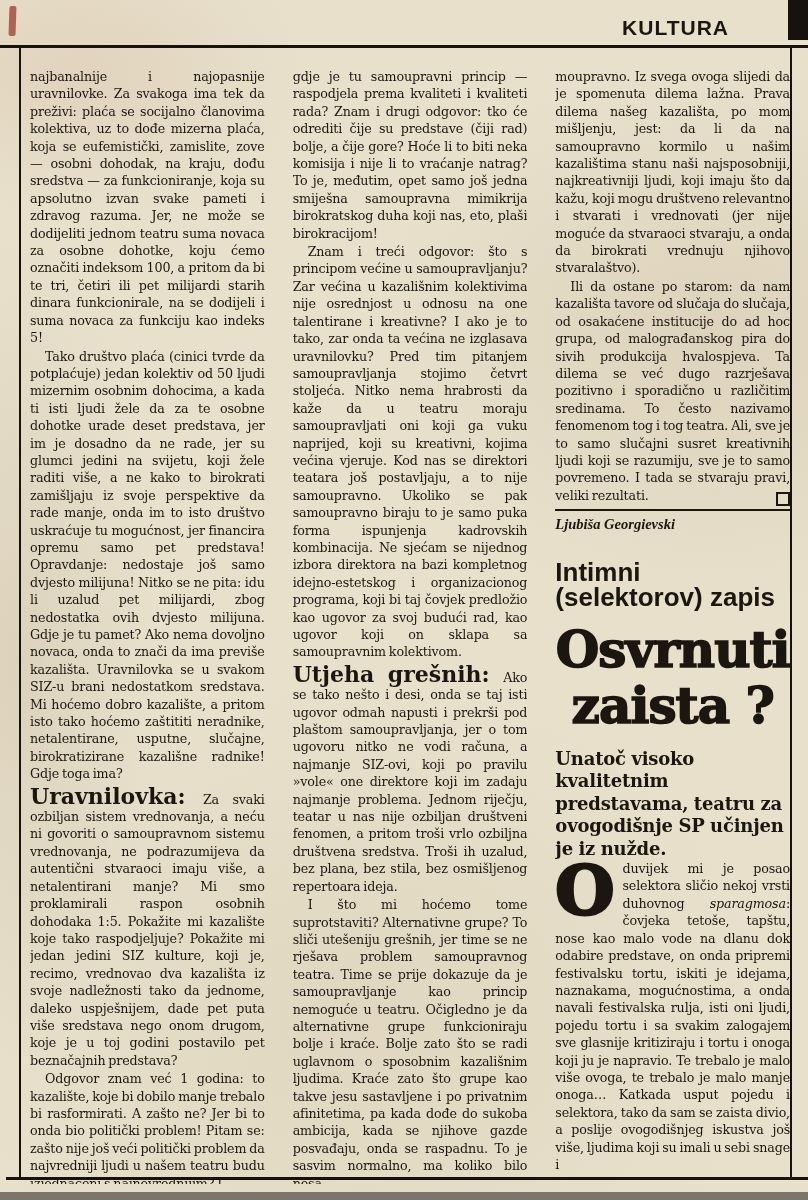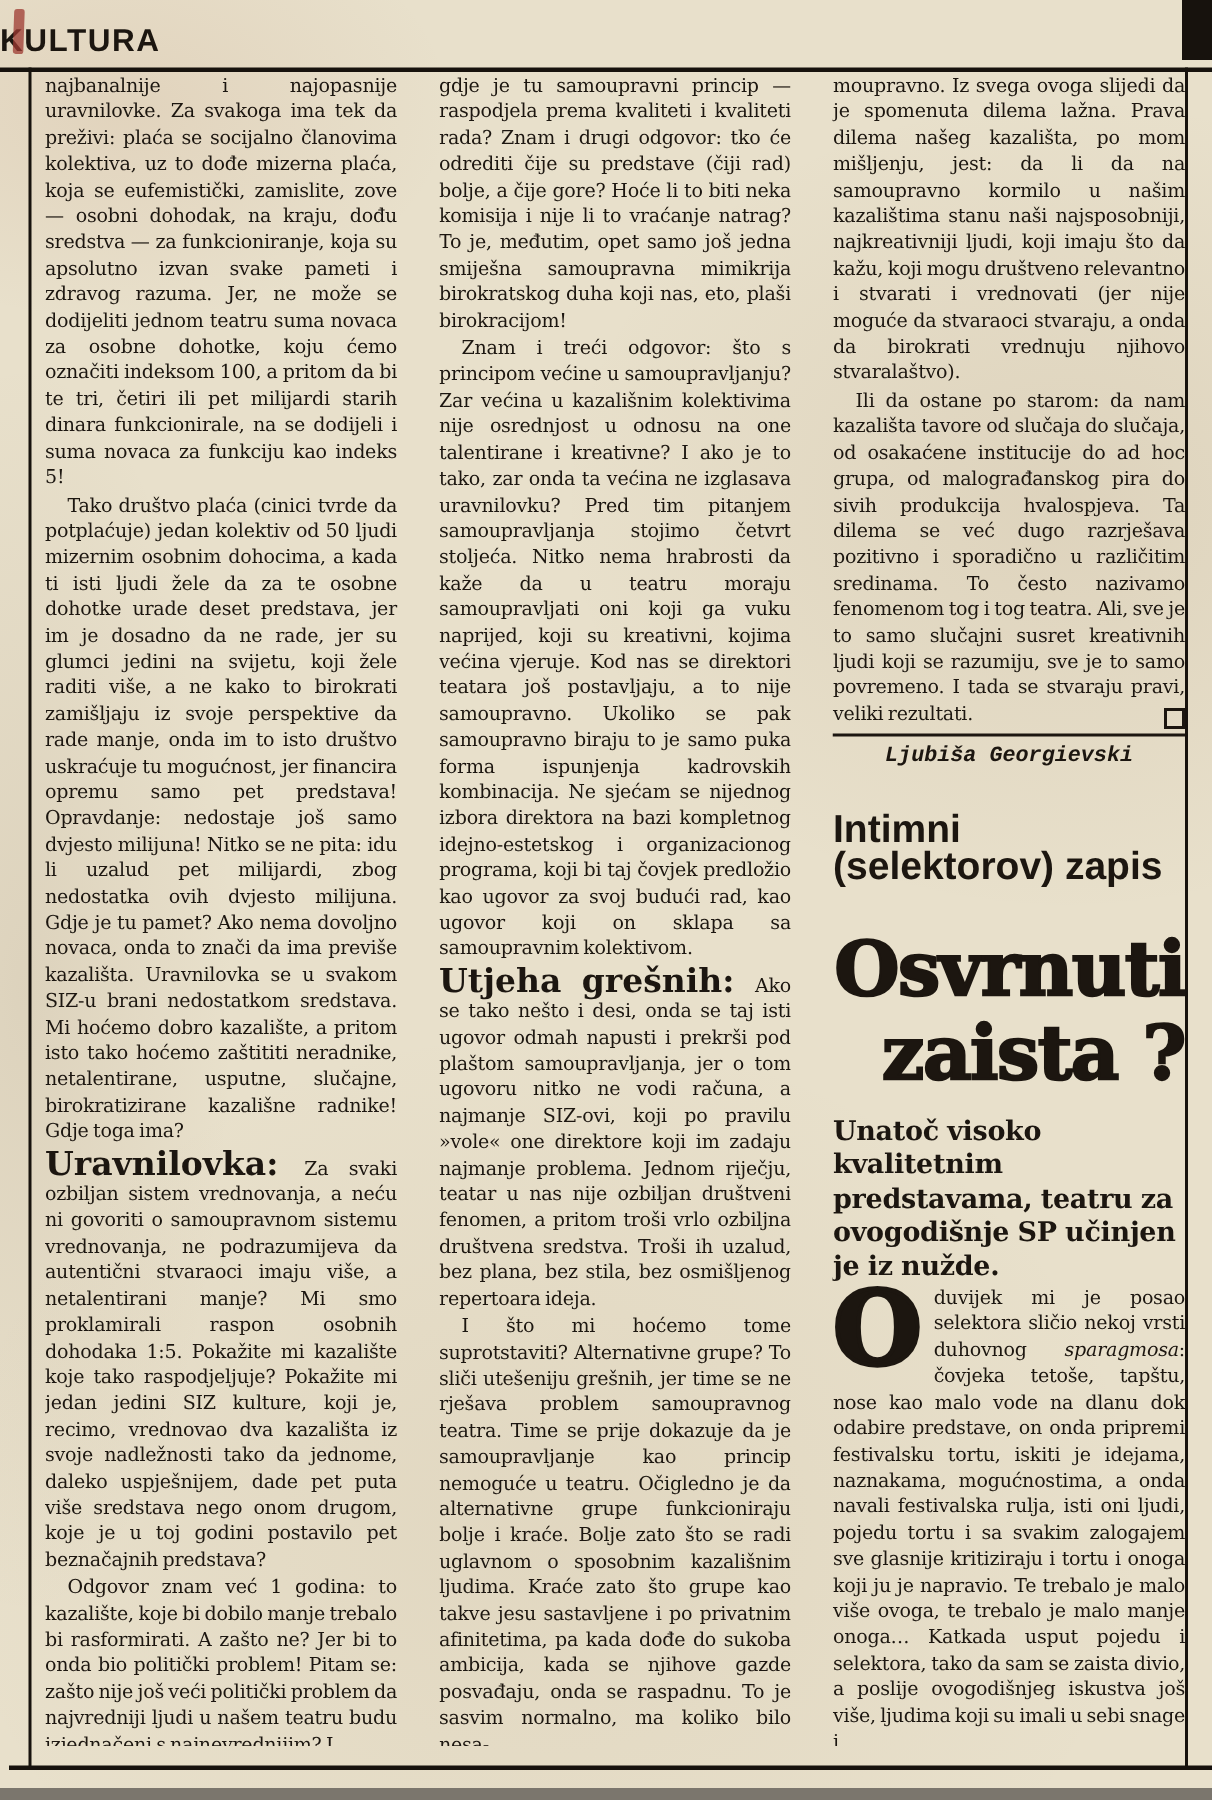--- a/index.html
+++ b/index.html
@@ -15,67 +15,67 @@
     color:var(--ink);
     font-family:"DejaVu Serif", serif;
     background:
       radial-gradient(ellipse 340px 220px at 10% 6%, rgba(176,118,86,0.12), transparent 65%),
       radial-gradient(ellipse 520px 420px at 88% 28%, rgba(130,96,60,0.10), transparent 65%),
       radial-gradient(ellipse 620px 520px at 45% 85%, rgba(140,108,66,0.08), transparent 65%),
       radial-gradient(ellipse 200px 600px at 2% 55%, rgba(120,90,60,0.10), transparent 70%),
       var(--paper);
   }
   .masthead{
-    position:absolute;top:16px;left:0;width:729px;text-align:left;
+    position:absolute;top:16px;left:0;width:729px;text-align:right;
     font-family:"Liberation Sans", sans-serif;font-weight:bold;
     font-size:21px;letter-spacing:1px;
   }
   .top-rule{position:absolute;top:45px;left:0;width:808px;height:3px;background:var(--rule);}
   .frame-left{position:absolute;top:45px;left:19px;width:2px;height:1134px;background:var(--rule);}
   .frame-right{position:absolute;top:45px;left:790px;width:2px;height:1134px;background:var(--rule);}
   .frame-bottom{position:absolute;top:1177px;left:6px;width:802px;height:3px;background:var(--rule);}
   .corner-red{position:absolute;top:6px;left:9px;width:7px;height:30px;background:var(--corner-red);opacity:.75;transform:rotate(2deg);border-radius:2px;}
   .corner-black{position:absolute;top:0;left:788px;width:20px;height:40px;background:var(--rule);}
   .bottom-strip{position:absolute;top:1192px;left:0;width:808px;height:8px;background:var(--strip);}
 
   .columns{
-    position:absolute;top:48px;left:30px;width:760px;height:1116px;
+    position:absolute;top:68px;left:30px;width:760px;height:1116px;
     display:flex;gap:28px;
   }
   .col{
     flex:1;min-width:0;overflow:hidden;text-align:justify;
     font-size:12.7px;line-height:17.4px;
     letter-spacing:-0.15px;word-spacing:-1px;
     hyphens:auto;-webkit-hyphens:auto;
   }
   .col p{margin:0 0 1px 0;text-indent:15px;}
   .col p.noindent{text-indent:0;}
   .col p.leadpara{text-indent:0;margin-top:5px;}
   .leadword{font-weight:bold;font-size:22px;letter-spacing:0;}
 
   .endsq{
     float:right;width:10px;height:10px;margin-top:5px;margin-left:6px;
     border:2px solid var(--ink);background:transparent;
   }
   .sig-rule{margin-top:5px;border-top:2px solid var(--ink);}
   .signature{
-    font-family:Liberation Mono, monospace;font-weight:bold;font-style:italic;
-    font-size:14.5px;text-align:center;margin-top:5px;letter-spacing:0;word-spacing:0;
+    font-family:Liberation Serif, serif;font-weight:bold;font-style:italic;
+    font-size:14.5px;text-align:left;margin-top:5px;letter-spacing:0;word-spacing:0;
   }
   .kicker{
     margin-top:26px;
     font-family:"Liberation Sans", sans-serif;font-weight:bold;
     font-size:26px;line-height:25px;text-align:left;
     letter-spacing:0;word-spacing:0;
   }
   .headline{
-    margin-top:28px;font-weight:bold;
+    margin-top:12px;font-weight:bold;
     font-size:50px;line-height:56px;letter-spacing:-1px;word-spacing:0;
     -webkit-text-stroke:1.6px var(--ink);
-    text-align:right;
+    text-align:center;
   }
   .deck{
     margin-top:14px;font-weight:bold;
     font-size:18px;line-height:22.5px;text-align:left;
     letter-spacing:-0.2px;word-spacing:-0.5px;
   }
   .lead-para{margin-top:16px;}
   .dropcap{
     float:left;font-weight:bold;font-size:68px;line-height:52px;
     padding:4px 8px 0 0;

